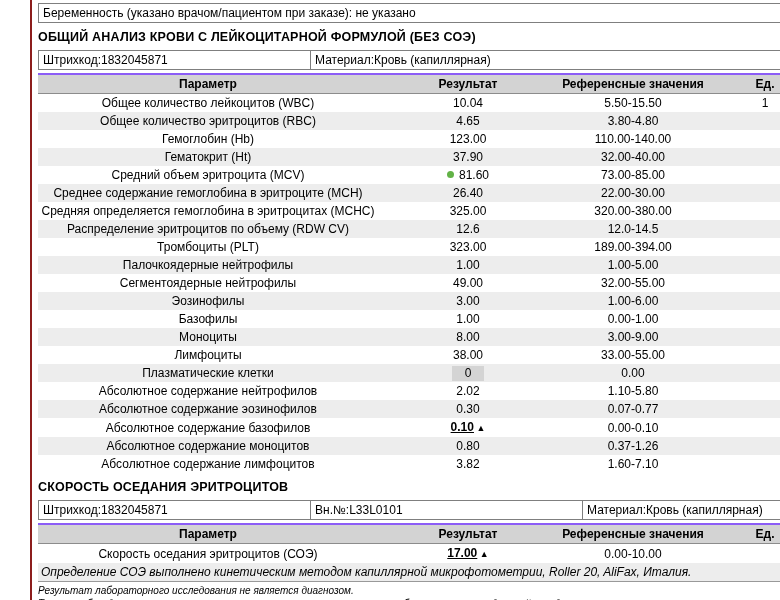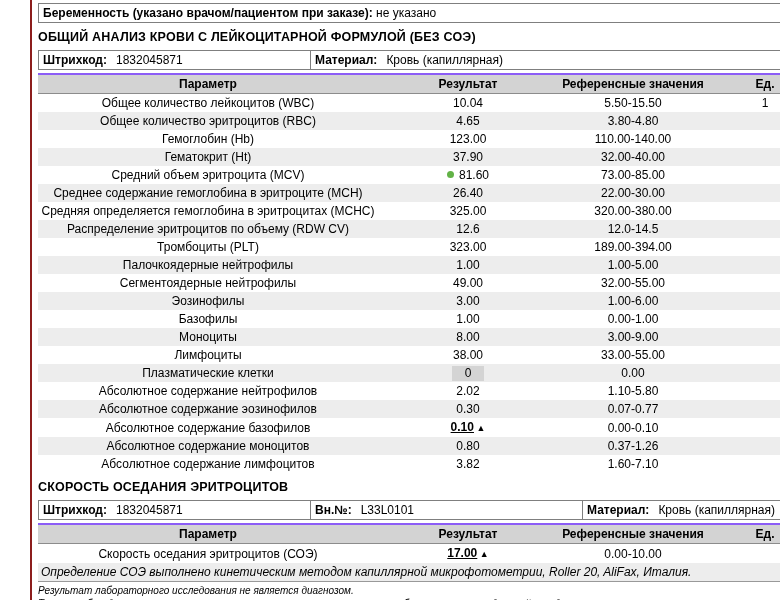--- a/index.html
+++ b/index.html
@@ -1,28 +1,28 @@
 <!DOCTYPE html>
 <html style="--edge: #8c1d1c; --thbg: #d3d3d3; --zebra: #ededed; --dot: #62b246; --boxbg: #d4d4d4;"><head>
 <meta charset="utf-8">
 <style>
   html,body{margin:0;padding:0;}
   body{width:780px;height:600px;overflow:hidden;background:#ffffff;position:relative;
        font-family:"Liberation Sans","DejaVu Sans",sans-serif;color:#000;}
   .edge{position:absolute;left:30px;top:0;width:2px;height:600px;background:var(--edge,#8c1d1c);}
   .content{position:absolute;left:38px;top:3px;width:784px;}
-  .b{font-weight:bold;}
+  .b{font-weight:normal;}
   .preg{border:1px solid #7f7f7f;padding:2px 4px;font-size:12px;line-height:14px;background:#fff;}
   .stitle{font-weight:bold;font-size:12.5px;margin:7px 0 6px 0;letter-spacing:.2px;}
   .meta{display:flex;border:1px solid #7f7f7f;font-size:12px;line-height:14px;background:#fff;}
   .meta .cellm{padding:2px 4px;border-right:1px solid #7f7f7f;white-space:nowrap;}
   .meta .c1{width:263px;}
   .meta .c2{width:263px;}
   .meta .c3{flex:1;border-right:none;}
-  .meta .val{margin-left:9px;}
+  .meta .val{}
   table.results{border-collapse:collapse;table-layout:fixed;width:784px;margin-top:3px;font-size:12px;}
   table.results th{background:var(--thbg,#d3d3d3);border-top:2px solid #8b5cf6;border-bottom:1px solid #8c8c8c;
       font-weight:bold;text-align:center;padding:1px 3px;line-height:16px;}
   table.results td{padding:1px 3px;line-height:16px;vertical-align:middle;word-wrap:break-word;}
   tr.alt{background:var(--zebra,#ededed);}
   td.cparam{text-align:center;}
   td.cres,td.cref,td.cunit{text-align:center;}
   .dot{display:inline-block;width:7px;height:7px;border-radius:50%;background:var(--dot,#62b246);
        margin-right:5px;vertical-align:1px;}
   .hi{font-weight:bold;text-decoration:underline;}

